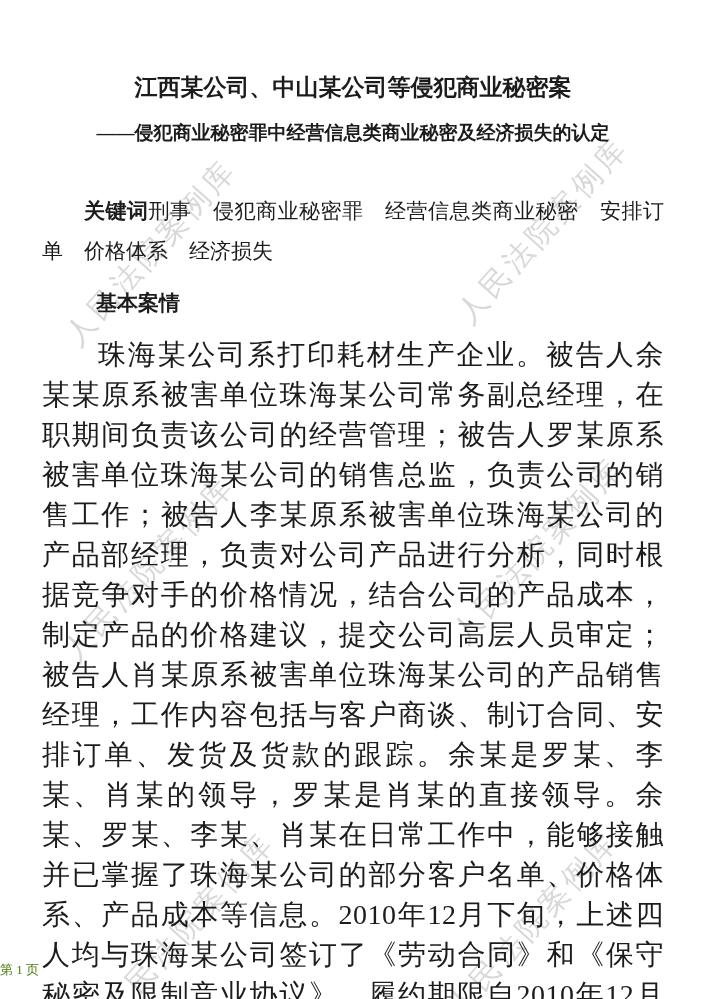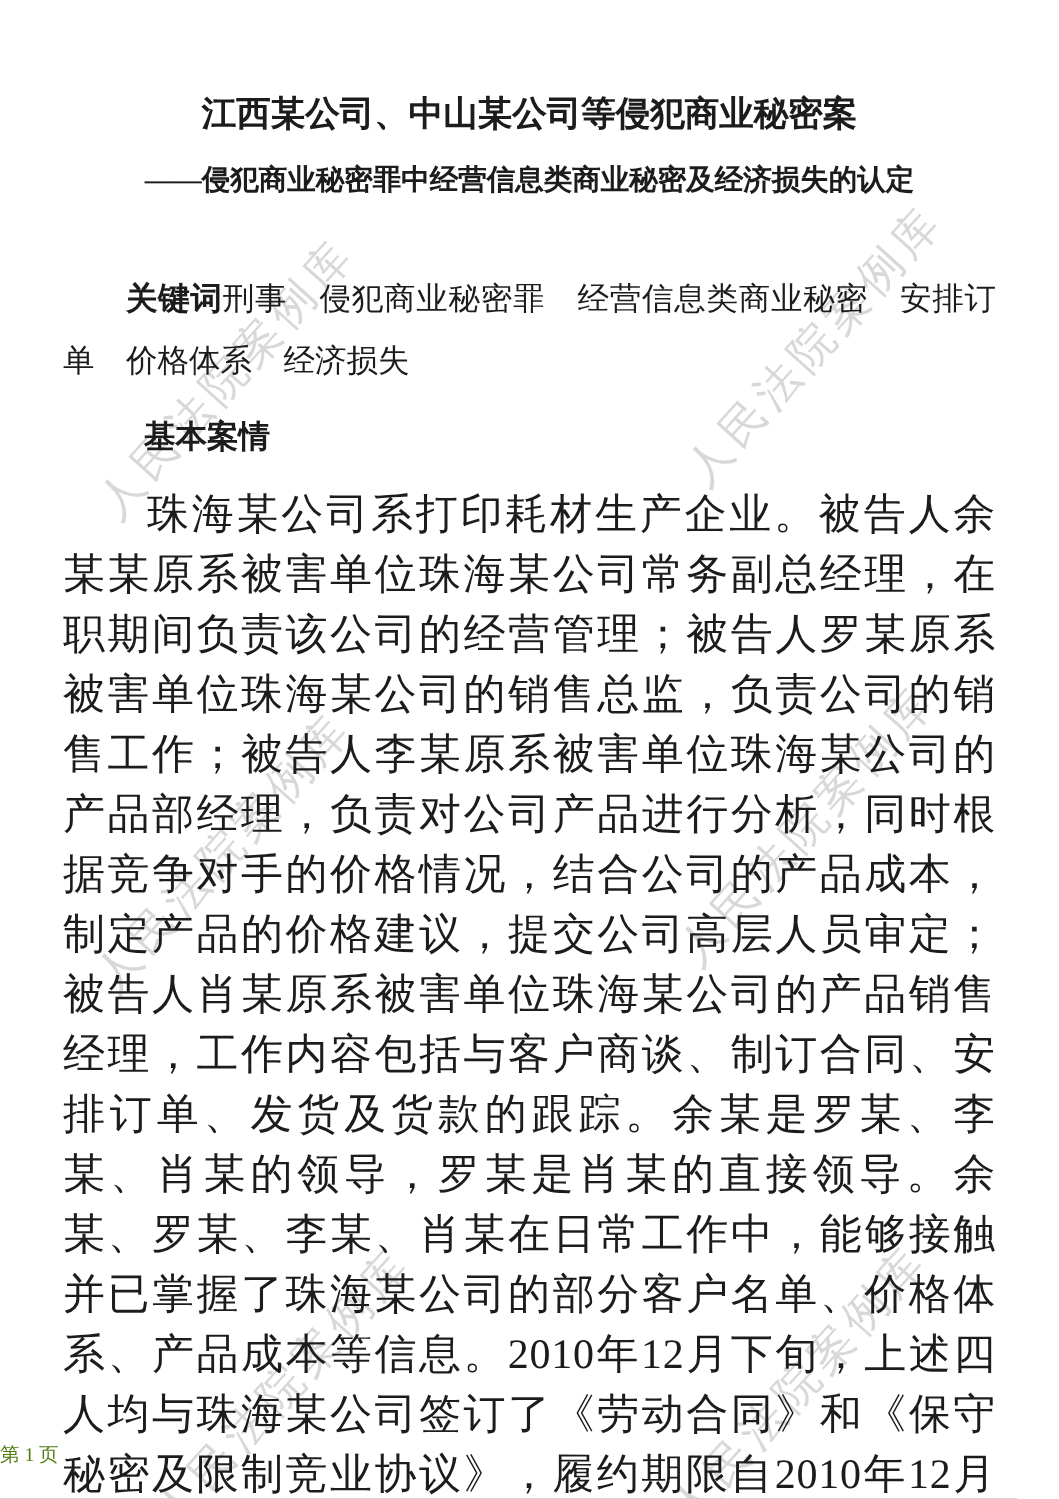--- a/index.html
+++ b/index.html
@@ -37,21 +37,21 @@
   }
   
   .content { position: relative; z-index: 1; }
   .doc-number {
     font-size: 22px;
     line-height: 28px;
     letter-spacing: 1px;
     font-family: "Liberation Serif", "DejaVu Serif", serif;
   }
   .doc-title {
-    margin-top: 12px;
+    margin-top: 24px;
     text-align: center;
     font-size: 23px;
     line-height: 32px;
     font-weight: bold;
     font-family: "Liberation Serif", "DejaVu Serif", serif;
   }
   .doc-subtitle {
     margin-top: 6px;
     text-align: center;
     font-size: 19px;

